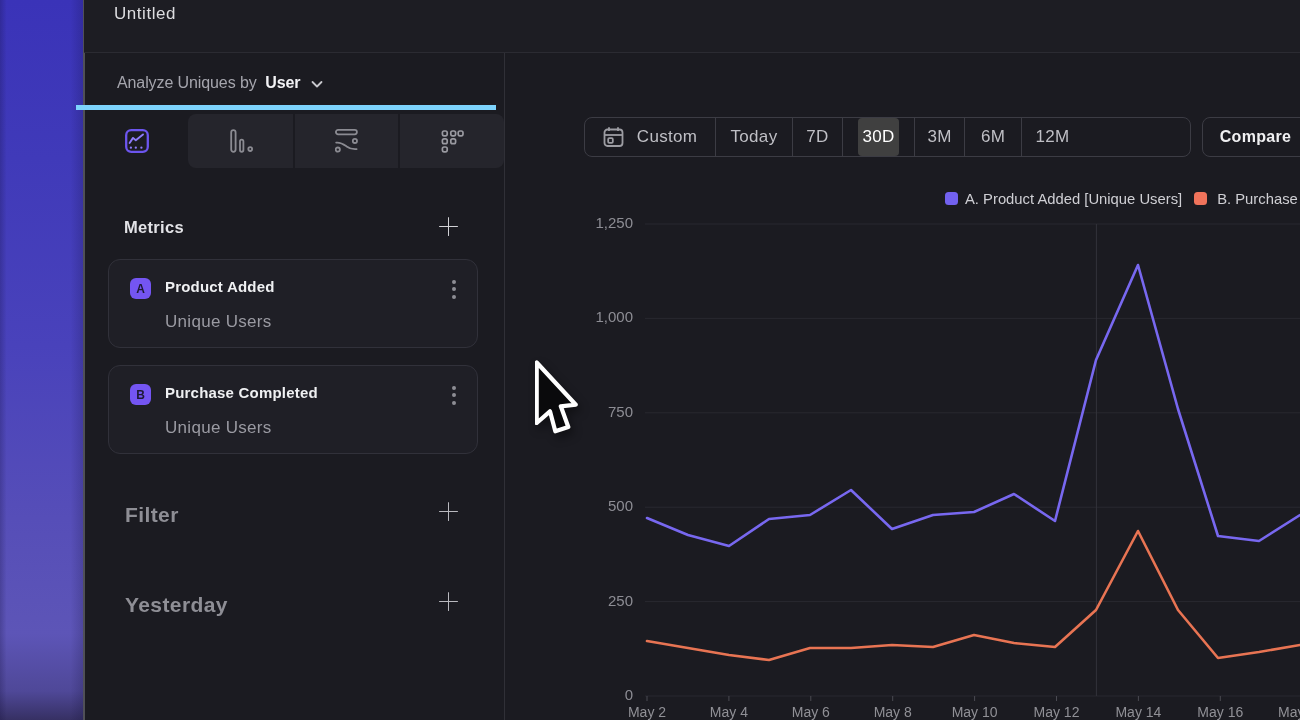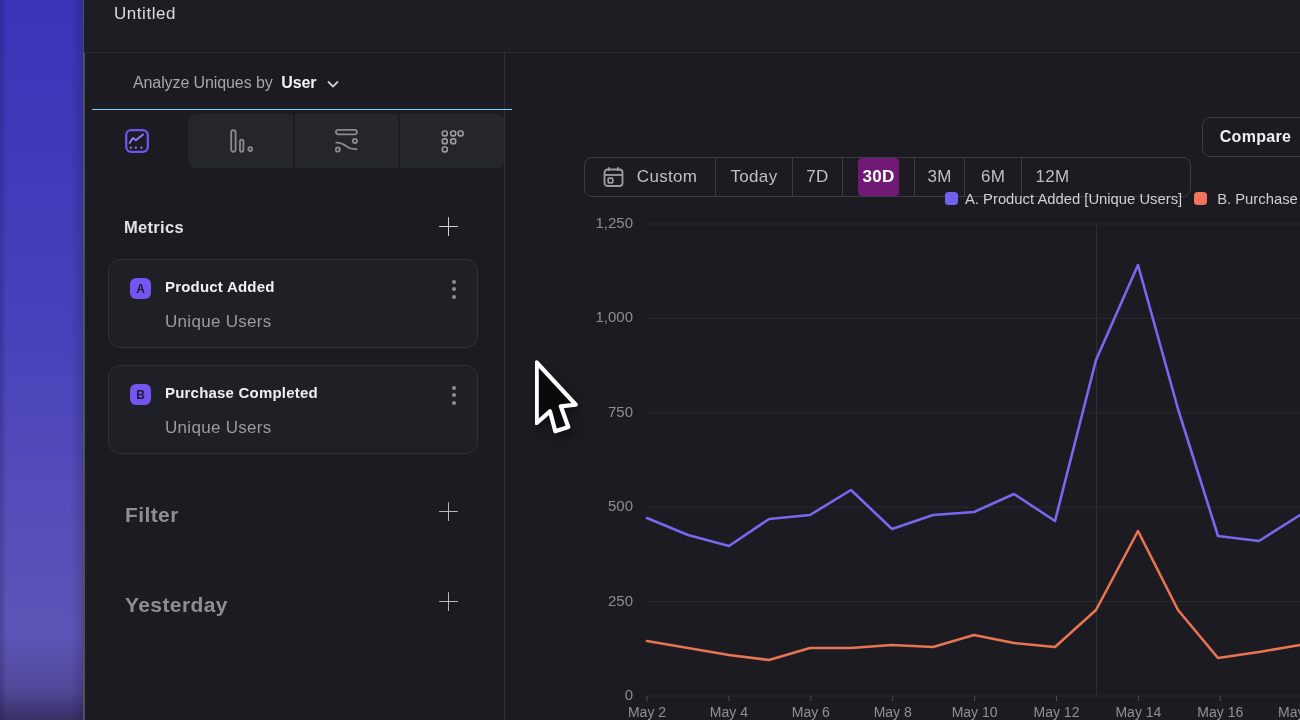--- a/index.html
+++ b/index.html
@@ -7,44 +7,44 @@
 body { font-family:"Liberation Sans", sans-serif; background:#1b1b21; position:relative; transform:translateZ(0); }
 .strip { position:absolute; left:0; top:0; width:82.5px; height:720px;
   background:linear-gradient(180deg,#3a33b8 0%,#403ab9 22%,#4942bb 48%,#564eb8 72%,#5d55b7 88%,#4f4898 96%,#363063 100%); }
 .strip:after { content:""; position:absolute; inset:0;
   background:linear-gradient(90deg,rgba(20,15,60,.25) 0%,rgba(0,0,0,0) 8%,rgba(0,0,0,0) 85%,rgba(10,8,40,.18) 100%); }
 .stripline { position:absolute; left:83.4px; top:0; width:1.3px; height:720px; background:#505057; }
 .topbar { position:absolute; left:84px; top:0; width:1216px; height:53px; background:#1d1d23; border-bottom:1px solid #2b2b32; }
 .untitled { position:absolute; left:114px; top:4px; font-size:17px; letter-spacing:0.55px; color:#dcdcdf; }
 .vdiv { position:absolute; left:504px; top:53px; width:1px; height:667px; background:#303037; }
 
-.analyze { position:absolute; left:92px; top:53px; width:420px; height:57px; border-bottom:1px solid #7dd3fc;padding-left:25px; }
+.analyze { position:absolute; left:76px; top:53px; width:420px; height:57px; border-bottom:5px solid #7dd3fc;padding-left:25px; }
 .analyze .t { position:absolute; left:41px; top:21px; font-size:16px; letter-spacing:-0.1px; color:#a5a5ad; }
 .analyze .t b { color:#f2f2f5; font-weight:700; }
 .tabs { position:absolute; left:84px; top:110px; width:420px; height:58px; }
 .tabblock { position:absolute; left:104px; top:4px; width:316px; height:54px; background:#25252c; border-radius:8px; }
 .tabdiv { position:absolute; top:0; width:2px; height:54px; background:#1b1b21; }
 .tabicon { position:absolute; top:4px; width:105px; height:54px; display:flex; align-items:center; justify-content:center; }
 
 .sechead { position:absolute; left:124px; font-size:16.5px; letter-spacing:0.3px; font-weight:700; color:#e3e3e7; }
 .plus { position:absolute; width:19px; height:19px; }
 .plus:before { content:""; position:absolute; left:8.7px; top:0; width:1.7px; height:19px; background:currentColor; border-radius:1px; }
 .plus:after { content:""; position:absolute; left:0; top:8.7px; width:19px; height:1.7px; background:currentColor; border-radius:1px; }
 .card { position:absolute; left:108px; width:370px; height:89px; border:1px solid #31313a; border-radius:12px; background:#1f1f26; }
 .badge { position:absolute; left:21px; top:18px; width:21px; height:21px; border-radius:6px; background:#7455f2; color:#1d1933; font-size:12px; font-weight:700; display:flex; align-items:center; justify-content:center; }
 .ctitle { position:absolute; left:56px; top:18px; font-size:15px; letter-spacing:0.2px; font-weight:700; color:#eff0f2; }
 .csub { position:absolute; left:56px; top:52px; font-size:17px; letter-spacing:0.3px; color:#9a9aa2; }
 .kebab { position:absolute; right:21px; top:20px; width:4px; }
 .kebab i { display:block; width:3.8px; height:3.8px; border-radius:50%; background:#8d8d94; margin-bottom:3.6px; }
 .lbl2 { position:absolute; left:125px; font-size:21px; letter-spacing:0.4px; font-weight:700; color:#8e8e95; }
 
-.datebar { position:absolute; left:584px; top:117px; height:40px; width:607px; border:1px solid #3c3c44; border-radius:8px; display:flex; align-items:stretch;margin-top:40px; }
+.datebar { position:absolute; left:584px; top:117px; height:40px; width:607px; border:1px solid #3c3c44; border-radius:8px; display:flex; align-items:stretch; }
 .db { border-right:1px solid #3c3c44; display:flex; align-items:center; justify-content:center; font-size:17px; letter-spacing:0.3px; color:#bfbfc5; }
 .db:last-child { border-right:none; }
-.db.sel .selbg { background:#701a75; color:#ffffff; font-weight:700; border-radius:4px; padding:9px 4px; }
+.db.sel .selbg { background:#404040; color:#ffffff; font-weight:400; border-radius:4px; padding:9px 4px; }
 .compare { position:absolute; left:1202px; top:117px; height:40px; width:107px; border:1px solid #3c3c44; border-radius:8px; display:flex; align-items:center; justify-content:center; font-size:16px; letter-spacing:0.3px; font-weight:700; color:#f0f0f2; }
 
 .legend { position:absolute; left:945px; top:191px; height:15px; display:flex; align-items:center; font-size:14.8px; letter-spacing:0px; color:#cfcfd4; white-space:nowrap; }
 .sw { width:13px; height:13px; border-radius:3.5px; display:inline-block; margin-right:7px; }
 .cursor { position:absolute; left:535px; top:360px; }
 </style>
 </head>
 <body>
 <div class="strip"></div>
 <div class="stripline"></div>

